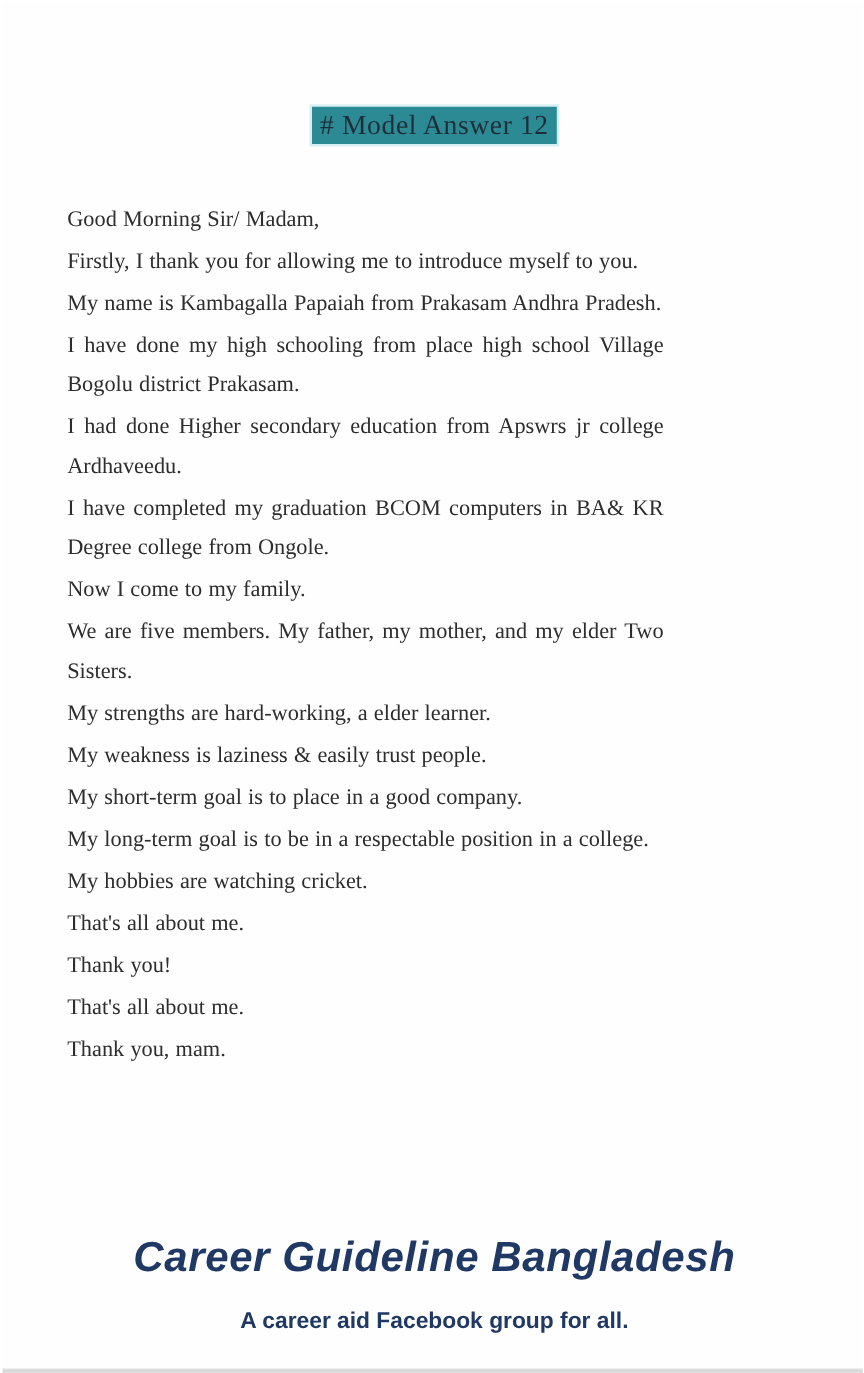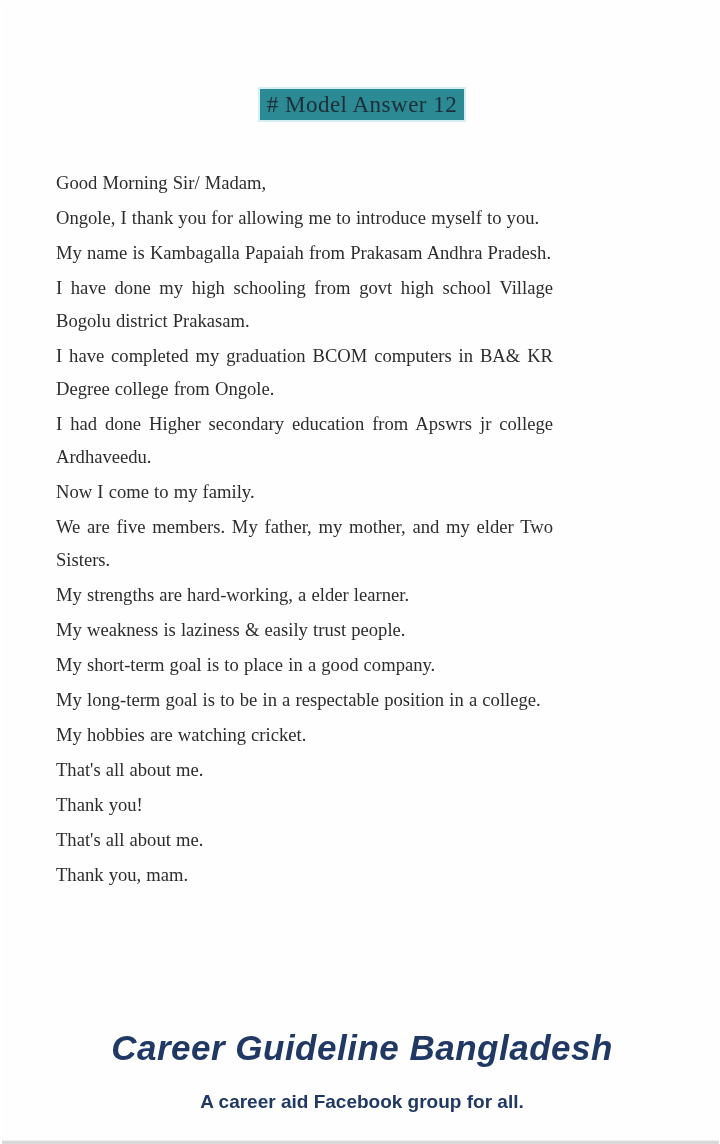--- a/index.html
+++ b/index.html
@@ -75,25 +75,25 @@
 <body>
 
 <div class="page">
 
   <div class="title-wrap">
     <span class="title-highlight"># Model Answer 12</span>
   </div>
 
   <div class="letter-body">
       <p>Good Morning Sir/ Madam,</p>
-      <p>Ongole, I thank you for allowing me to introduce myself to you.</p>
+      <p>Firstly, I thank you for allowing me to introduce myself to you.</p>
       <p>My name is Kambagalla Papaiah from Prakasam Andhra Pradesh.</p>
-      <p>I have done my high schooling from govt high school Village Bogolu district Prakasam.</p>
+      <p>I have done my high schooling from place high school Village Bogolu district Prakasam.</p>
+      <p>I had done Higher secondary education from Apswrs jr college Ardhaveedu.</p>
       <p>I have completed my graduation BCOM computers in BA&amp; KR Degree college from Ongole.</p>
-      <p>I had done Higher secondary education from Apswrs jr college Ardhaveedu.</p>
       <p>Now I come to my family.</p>
       <p>We are five members. My father, my mother, and my elder Two Sisters.</p>
       <p>My strengths are hard-working, a elder learner.</p>
       <p>My weakness is laziness &amp; easily trust people.</p>
       <p>My short-term goal is to place in a good company.</p>
       <p>My long-term goal is to be in a respectable position in a college.</p>
       <p>My hobbies are watching cricket.</p>
       <p>That's all about me.</p>
       <p>Thank you!</p>
       <p>That's all about me.</p>

